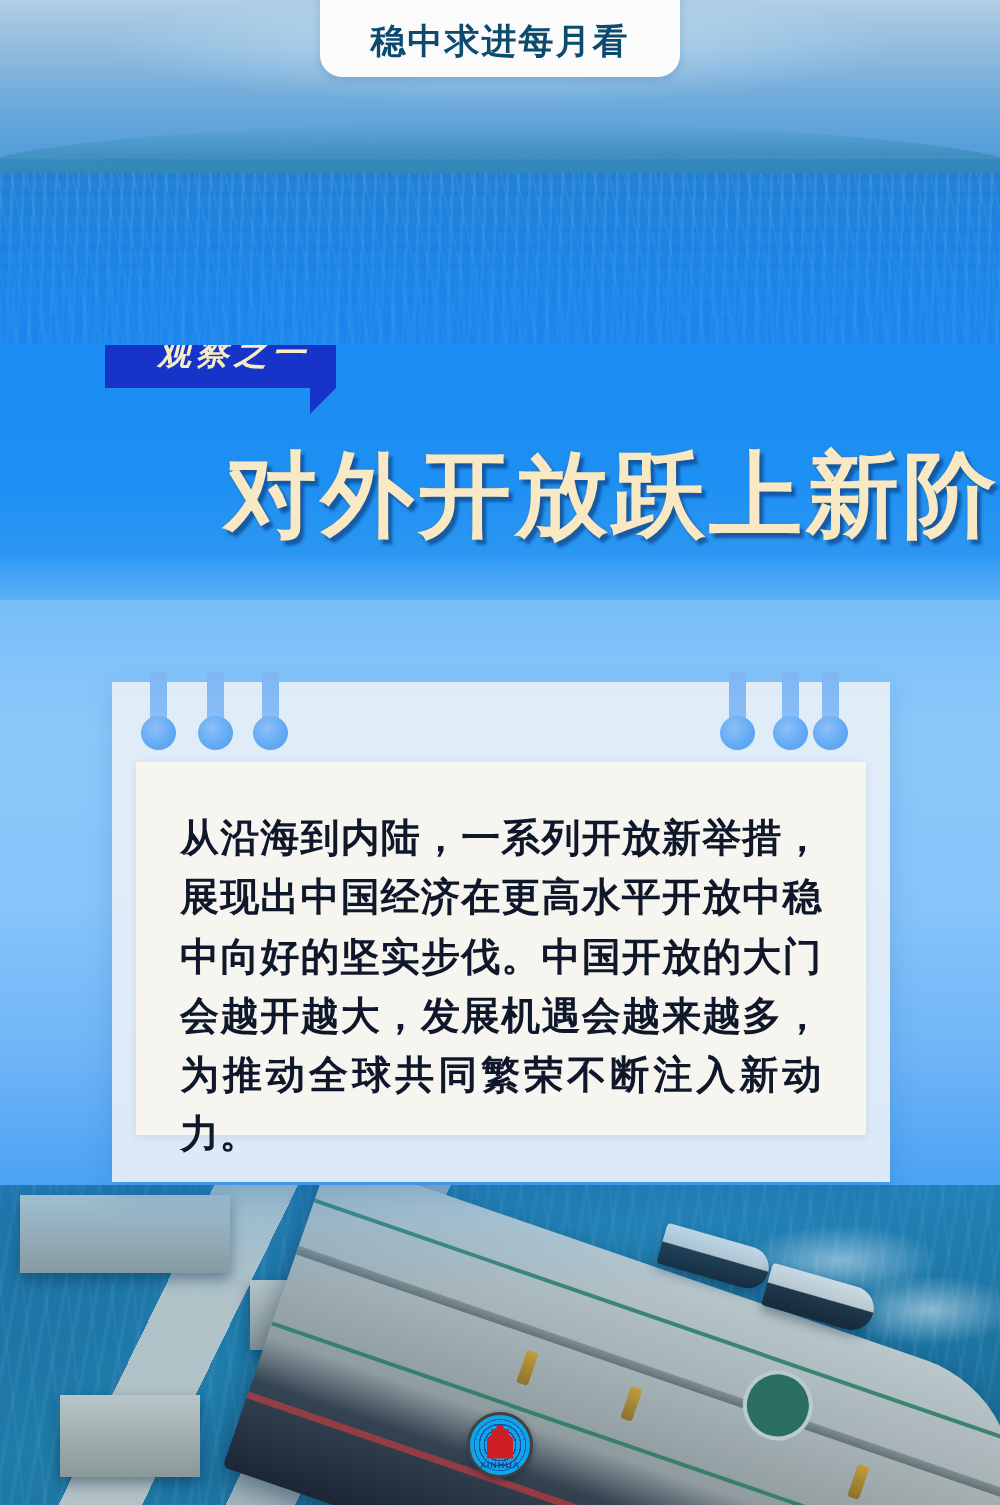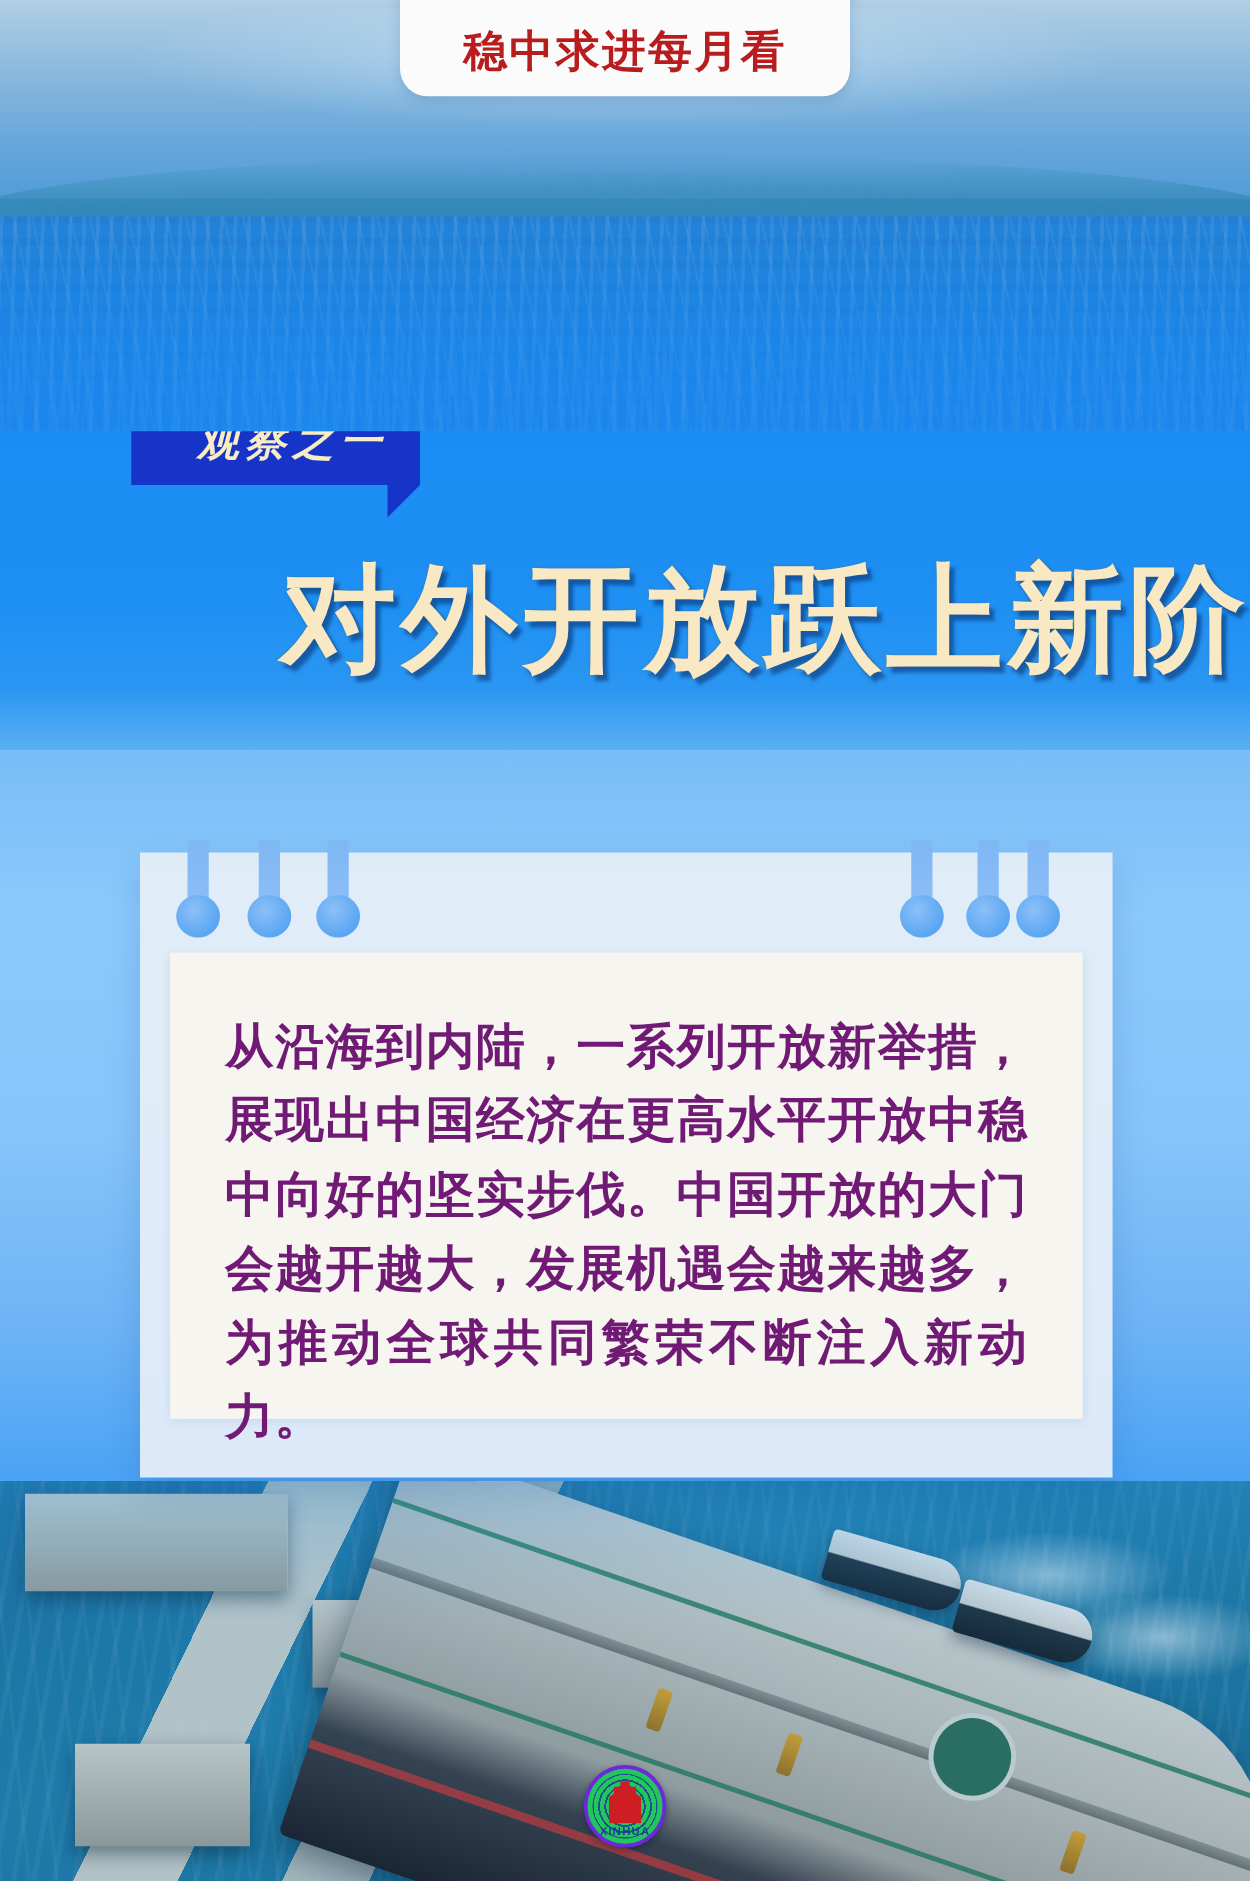--- a/index.html
+++ b/index.html
@@ -63,21 +63,21 @@
   .top-tab{
     position:absolute; left:320px; top:-24px; width:360px; height:101px;
     background:#fbfbfb;
     border-radius:0 0 22px 22px;
     box-shadow:0 3px 10px rgba(10,60,120,.18);
     display:flex; align-items:flex-end; justify-content:center;
     padding-bottom:12px;
     z-index:20;
   }
   .top-tab-text{
-    font-size:35px; font-weight:bold; color:#b91c1c; letter-spacing:2px;
+    font-size:35px; font-weight:bold; color:#0c4a6e; letter-spacing:2px;
     font-family:"Liberation Sans","DejaVu Sans",sans-serif;
     white-space:nowrap;
   }
 
   
   .title-band{
     position:absolute; left:0; top:345px; width:1000px; height:255px;
     background:linear-gradient(180deg,#1a8cf3 0%, #1e90f4 55%, #2b96f2 80%, #3ba0f3 100%);
     overflow:hidden;
   }
@@ -218,36 +218,36 @@
   .note-inner{
     position:absolute; left:24px; top:80px; right:24px; bottom:47px;
     background:rgba(248,245,238,.97);
     box-shadow:0 2px 8px rgba(30,70,130,.10);
     padding:46px 44px 0 44px;
   }
   .note-text{
     font-family:"Liberation Sans","DejaVu Sans",sans-serif;
     font-size:39px; font-weight:bold;
     line-height:1.52;
-    color:#701a75;
+    color:#0f172a;
     letter-spacing:0.5px;
     text-align:justify;
     text-justify:inter-character;
   }
 
   
   .footer{
     position:absolute; left:0; top:1405px; width:1000px; height:80px;
     display:flex; align-items:center; justify-content:center; gap:22px;
     z-index:10;
   }
   .logo{
     position:relative; width:66px; height:66px; border-radius:50%;
-    background:#22c55e;
-    border:3px solid #6d28d9;
+    background:#0ea5e9;
+    border:3px solid #404040;
     box-shadow:0 2px 6px rgba(0,20,50,.4);
     overflow:hidden; flex:0 0 auto;
   }
   .logo .rings{
     position:absolute; inset:4px; border-radius:50%;
     background:
       repeating-radial-gradient(circle at 50% 50%, #1b3f8f 0 1.5px, rgba(255,255,255,0) 1.5px 5px);
     opacity:.85;
   }
   .logo .tower{

